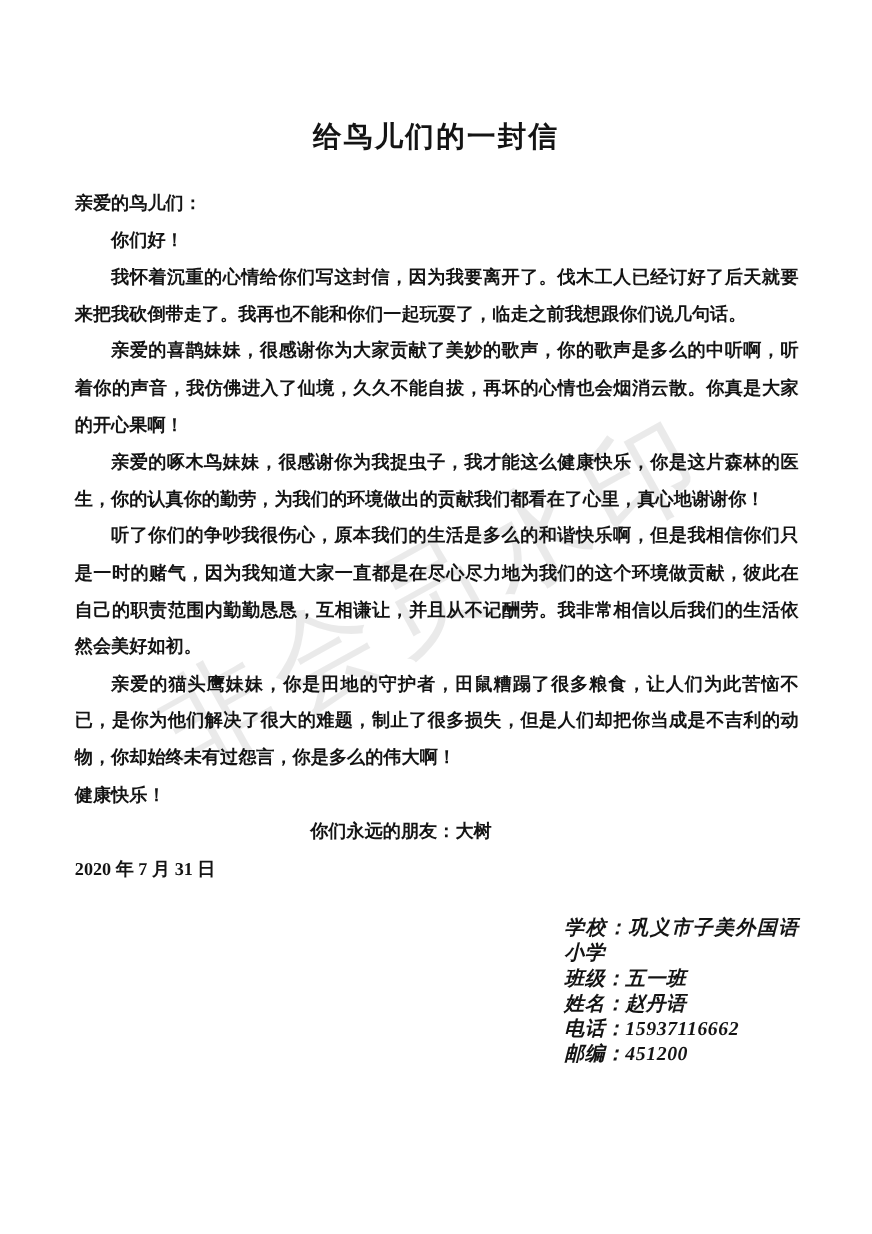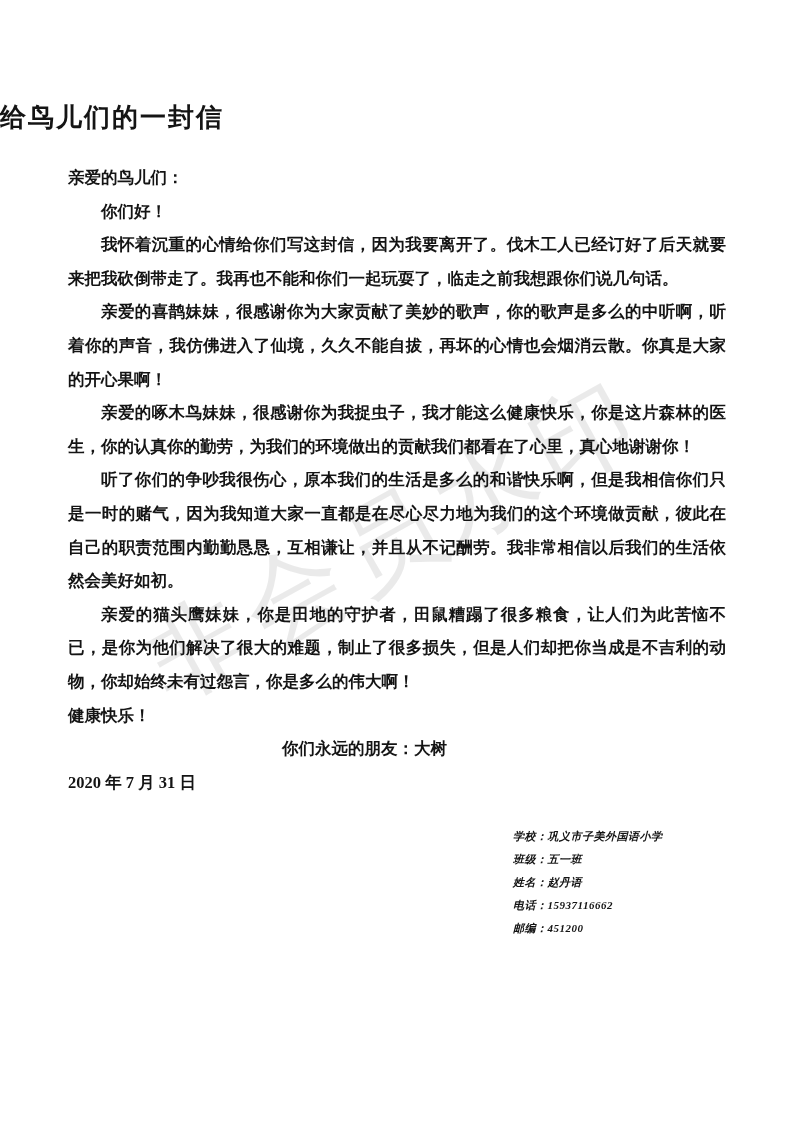--- a/index.html
+++ b/index.html
@@ -25,23 +25,23 @@
     letter-spacing: 10px;
     white-space: nowrap;
     color: #000000;
     opacity: 0.08;
     pointer-events: none;
     z-index: 0;
   }
   .title {
     position: relative;
     z-index: 1;
-    margin: 0;
+    margin: 7px;
     padding-top: 100px;
-    text-align: left;
+    text-align: center;
     font-size: 26px;
     font-weight: 700;
     letter-spacing: 2px;
   }
   .letter-body {
     position: relative;
     z-index: 1;
     margin: 26px 67px 0 68px;
     font-size: 16.5px;
     line-height: 33.6px;
@@ -54,21 +54,21 @@
     padding-right: 65px;
     text-indent: 0;
   }
   .date-line {
     text-align: left;
     padding-right: 85px;
     text-indent: 0;
   }
   .contact {
     margin: 26px 0 0 445px;
-    font-size: 11px;
+    font-size: 18px;
     line-height: 23px;
     font-style: italic;
     letter-spacing: 0.5px;
   }
   .contact p { margin: 0; }
 </style>
 </head>
 <body>
 
 <div class="page">

